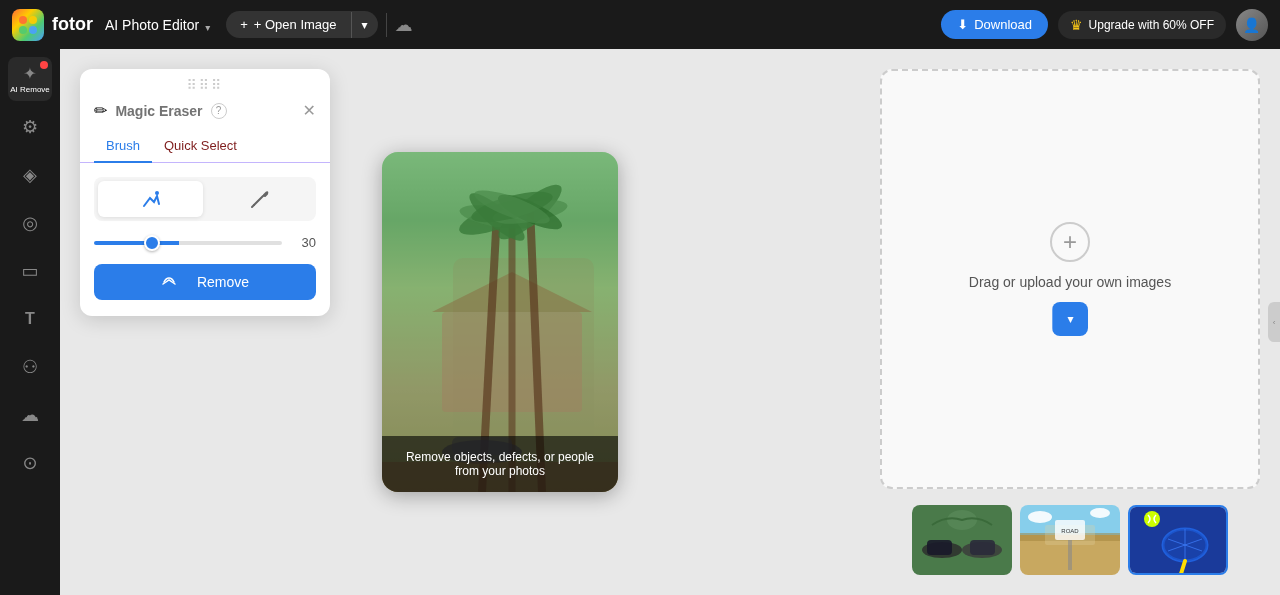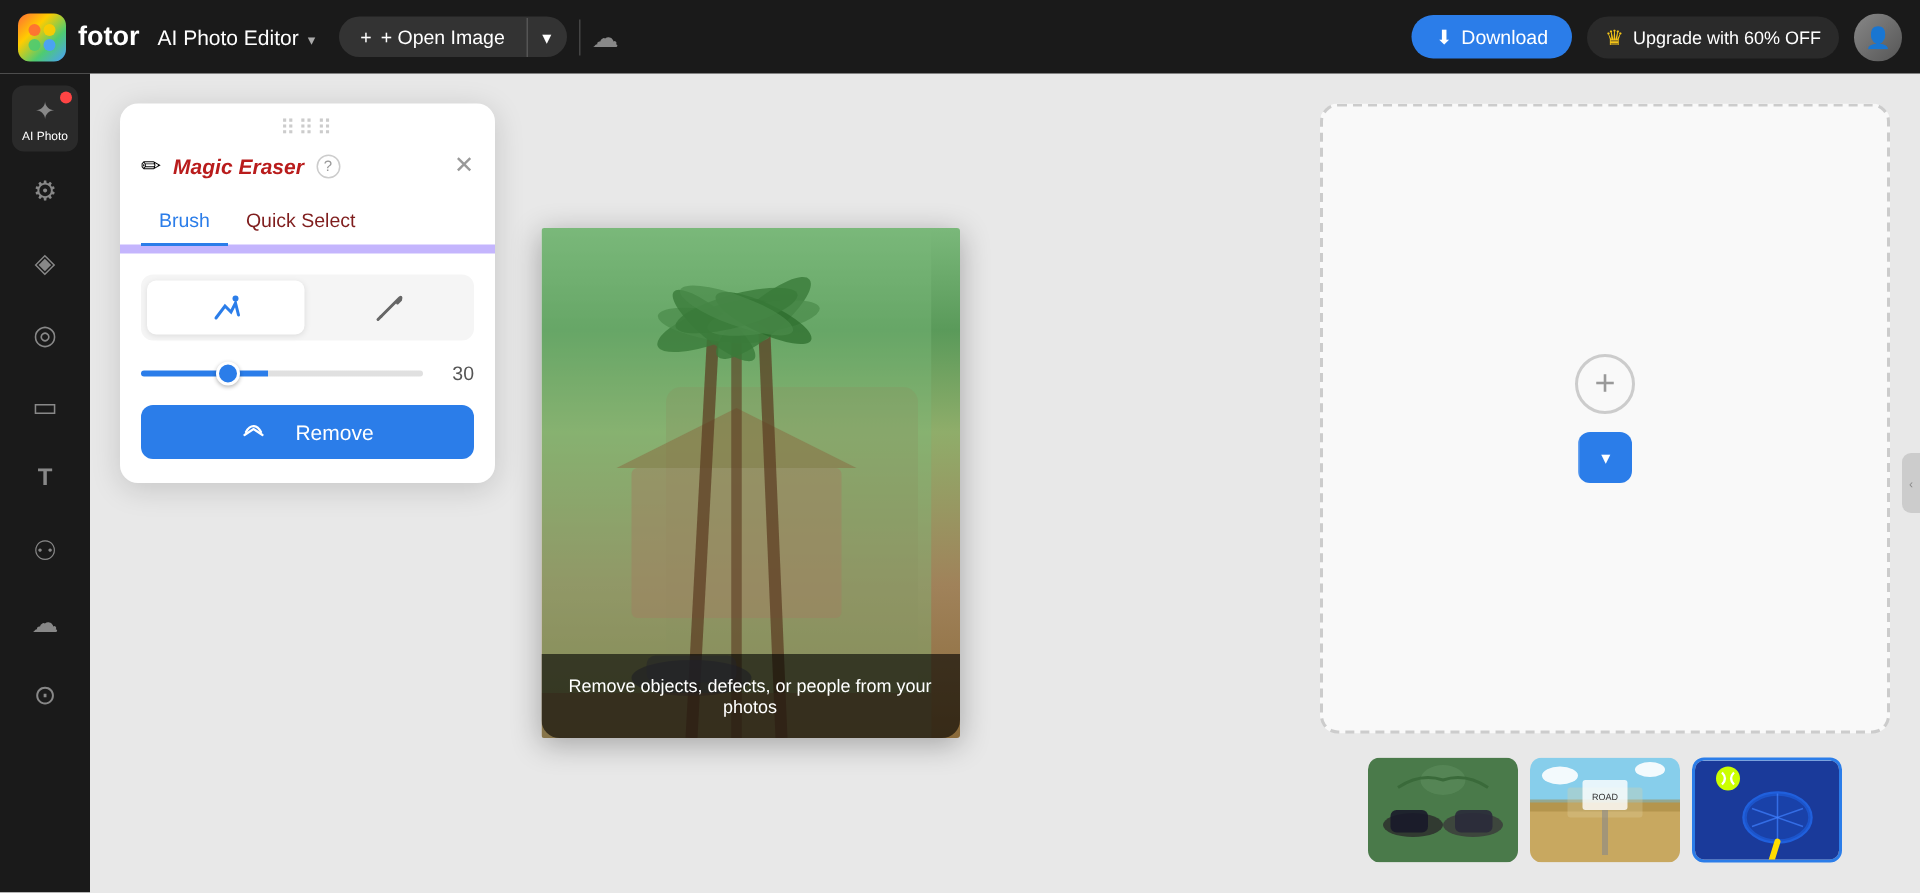--- a/index.html
+++ b/index.html
@@ -215,22 +215,21 @@
       padding: 4px 14px 10px;
     }
     .panel-title-area {
       display: flex;
       align-items: center;
       gap: 8px;
     }
     .panel-title {
       font-size: 14px;
       font-weight: 600;
-      color: #b91c1c;
-      font-style: italic;
+      color: #737373;
     }
     .help-icon {
       width: 16px;
       height: 16px;
       border-radius: 50%;
       border: 1px solid #ccc;
       display: flex;
       align-items: center;
       justify-content: center;
       font-size: 10px;
@@ -240,21 +239,21 @@
     .close-btn {
       cursor: pointer;
       color: #999;
       font-size: 16px;
       line-height: 1;
     }
 
     
     .panel-tabs {
       display: flex;
-      border-bottom: 6px solid #c4b5fd;
+      border-bottom: 1px solid #c4b5fd;
       margin: 0 0 14px;
       padding: 0 14px;
     }
     .panel-tab {
       padding: 8px 12px;
       font-size: 13px;
       cursor: pointer;
       color: #7f1d1d;
       border-bottom: 2px solid transparent;
       margin-bottom: -1px;
@@ -347,23 +346,23 @@
       position: absolute;
       left: 290px;
       top: 0;
       width: 300px;
       bottom: 0;
       display: flex;
       align-items: center;
       justify-content: center;
     }
     .preview-image {
-      width: 279px;
+      width: 236px;
       height: 340px;
-      border-radius: 2px;
+      border-radius: 16px;
       overflow: hidden;
       position: relative;
       box-shadow: 0 4px 20px rgba(0,0,0,0.3);
     }
     .preview-caption {
       position: absolute;
       bottom: 0;
       left: 0;
       right: 0;
       background: rgba(0,0,0,0.6);
@@ -525,21 +524,21 @@
     </div>
   </div>
 </div>
 
 <div class="main-layout">
 
   <div class="left-sidebar">
     <div class="sidebar-item ai-tools-item">
       <div class="red-dot"></div>
       <span style="font-size:16px;">✦</span>
-      <span class="sidebar-item-label">AI Photo</span>
+      <span class="sidebar-item-label">AI Remove</span>
     </div>
     <div class="sidebar-item">
       <span>⚙</span>
     </div>
     <div class="sidebar-item">
       <span>◈</span>
     </div>
     <div class="sidebar-item">
       <span>◎</span>
     </div>
@@ -637,20 +636,21 @@
         </div>
         <div class="preview-caption">
           <span>Remove objects, defects, or people from your photos</span>
         </div>
       </div>
     </div>
 
     <div class="upload-section">
       <div class="upload-dropzone">
         <div class="plus-icon">+</div>
+        <span class="upload-text">Drag or upload your own images</span>
         <div class="open-image-large">
           <div class="open-image-large-arrow">▾</div>
         </div>
       </div>
       <div class="ready-photos-section">
         <div class="ready-photos-grid">
           <div class="ready-photo">
             <svg width="100" height="70" viewBox="0 0 100 70">
               <rect width="100" height="70" fill="#4a7a4a"></rect>
               <ellipse cx="30" cy="45" rx="20" ry="8" fill="#2a2a2a" opacity="0.8"></ellipse>

